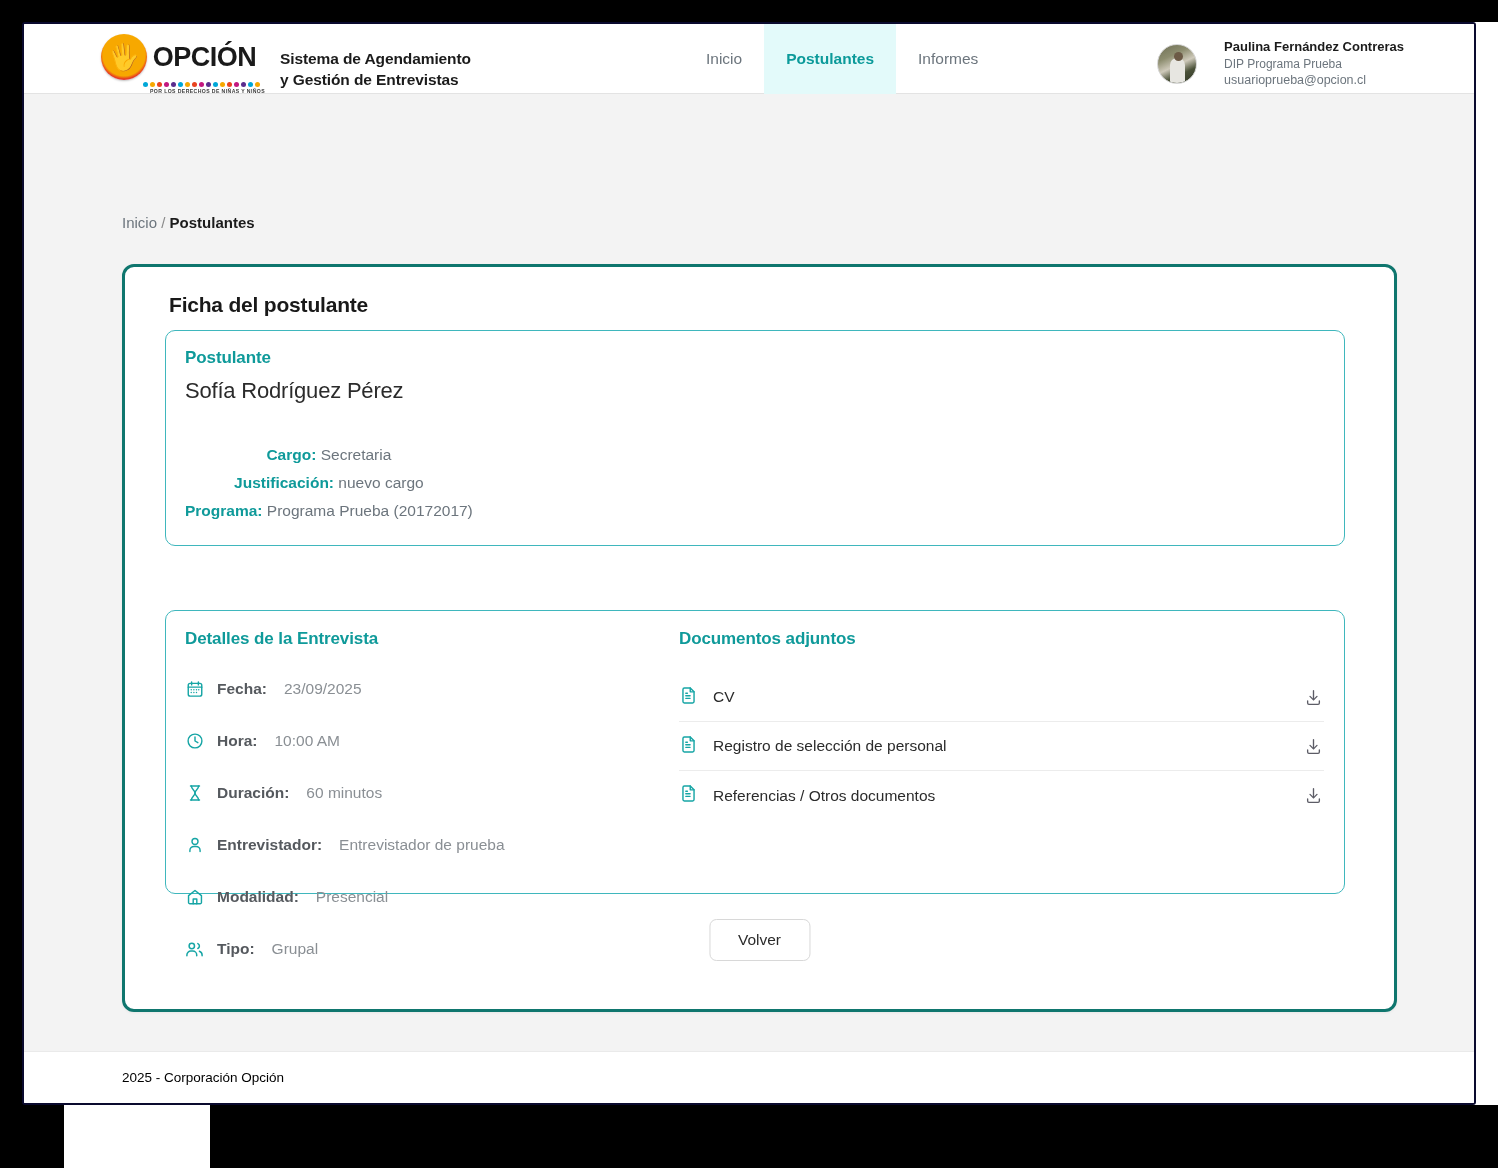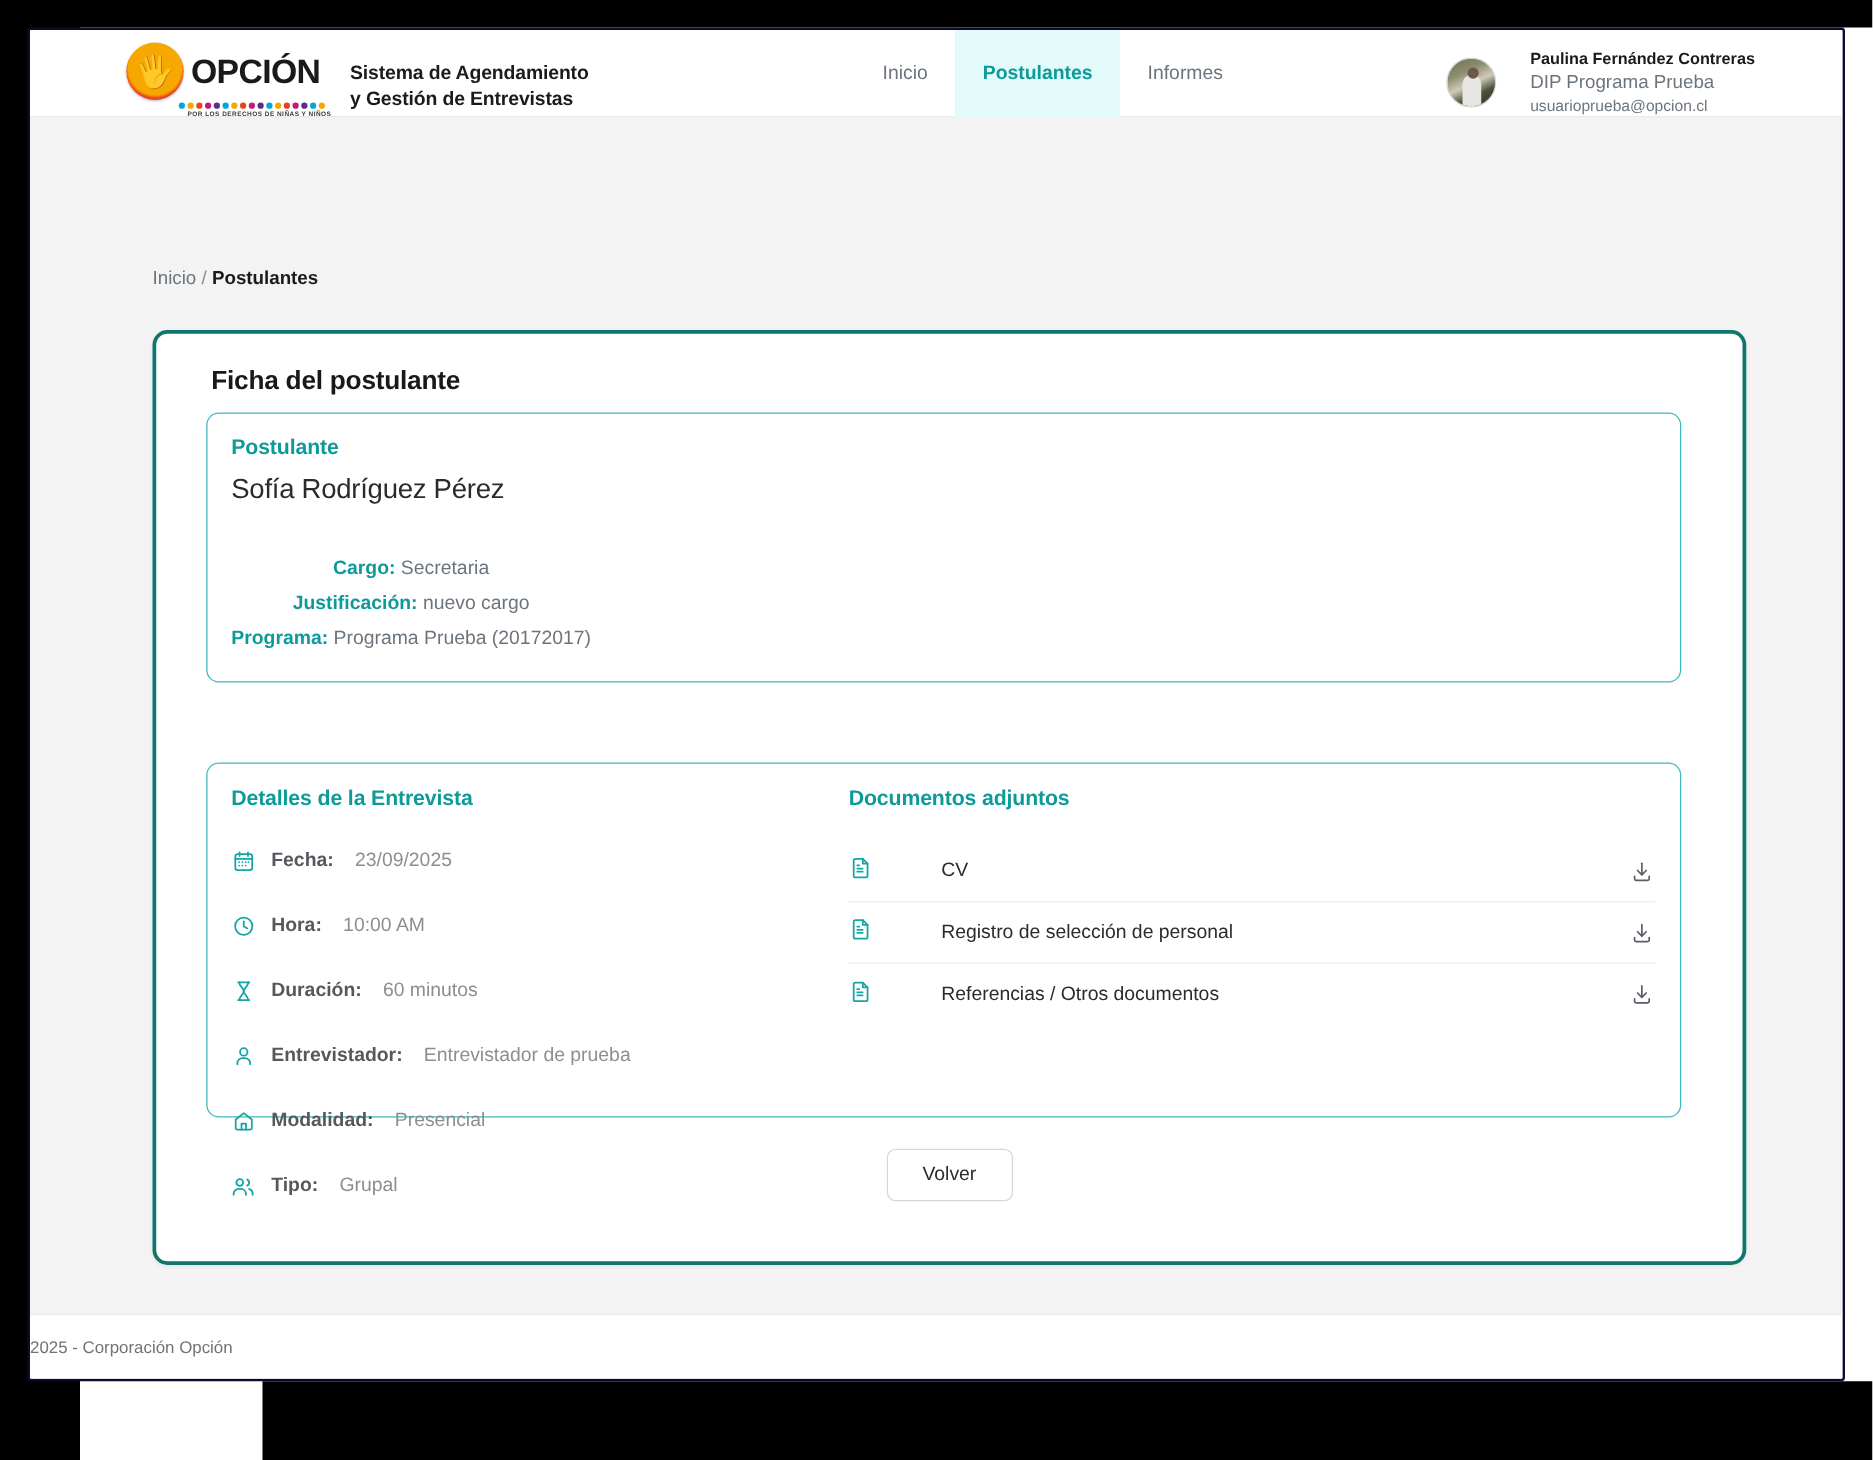--- a/index.html
+++ b/index.html
@@ -144,21 +144,21 @@
     width: 15px; height: 26px; border-radius: 7px 7px 0 0;
     background: #e7e6e1;
   }
   .avatar::before {
     content: ""; position: absolute; left: 16px; top: 7px;
     width: 9px; height: 9px; border-radius: 50%;
     background: #6c5a46; z-index: 2;
   }
   .user-meta { line-height: 1.38; }
   .user-name { font-size: 13px; font-weight: 700; color: #1b1b1b; }
-  .user-role { font-size: 15px; color: #6c757d; }
+  .user-role { font-size: 12px; color: #6c757d; }
   .user-mail { font-size: 12.5px; color: #6c757d; }
 
   
   .app-body {
     background: #f3f3f3;
     height: 958px;
     position: relative;
     padding: 0;
   }
 
@@ -247,21 +247,21 @@
     position: absolute; left: 513px; top: 62px; width: 645px;
   }
   .doc-row {
     display: flex; align-items: center;
     height: 49px;
     border-bottom: 1px solid #ececec;
     gap: 15px;
     cursor: pointer;
   }
   .doc-row:last-child { border-bottom: none; }
-  .doc-name { font-size: 15.5px; color: #2b2b2b; flex: 1; margin-left: 40px; }
+  .doc-name { font-size: 15.5px; color: #2b2b2b; flex: 1; }
   .doc-dl { width: 22px; height: 22px; display:flex; align-items:center; justify-content:center; }
 
   .back-btn {
     position: absolute;
     left: 50%; transform: translateX(-50%);
     top: 652px;
     padding: 11px 28px;
     background: #ffffff;
     border: 1px solid #d8d8d8;
     border-radius: 7px;
@@ -275,21 +275,22 @@
   .app-footer {
     position: absolute;
     left: 0; bottom: 0;
     width: 100%;
     height: 52px;
     background: #ffffff;
     border-top: 1px solid #eaeaea;
     display: flex; align-items: center;
   }
   .footer-text {
-    font-size: 13.5px; color: #737373;
+    margin-left: 98px;
+    font-size: 13.5px; color: #000000;
   }
 </style>
 </head>
 <body>
 
 <div class="screen">
 
   <div class="black-band-top"></div>
   <div class="black-band-left"></div>
   <div class="black-band"></div>

